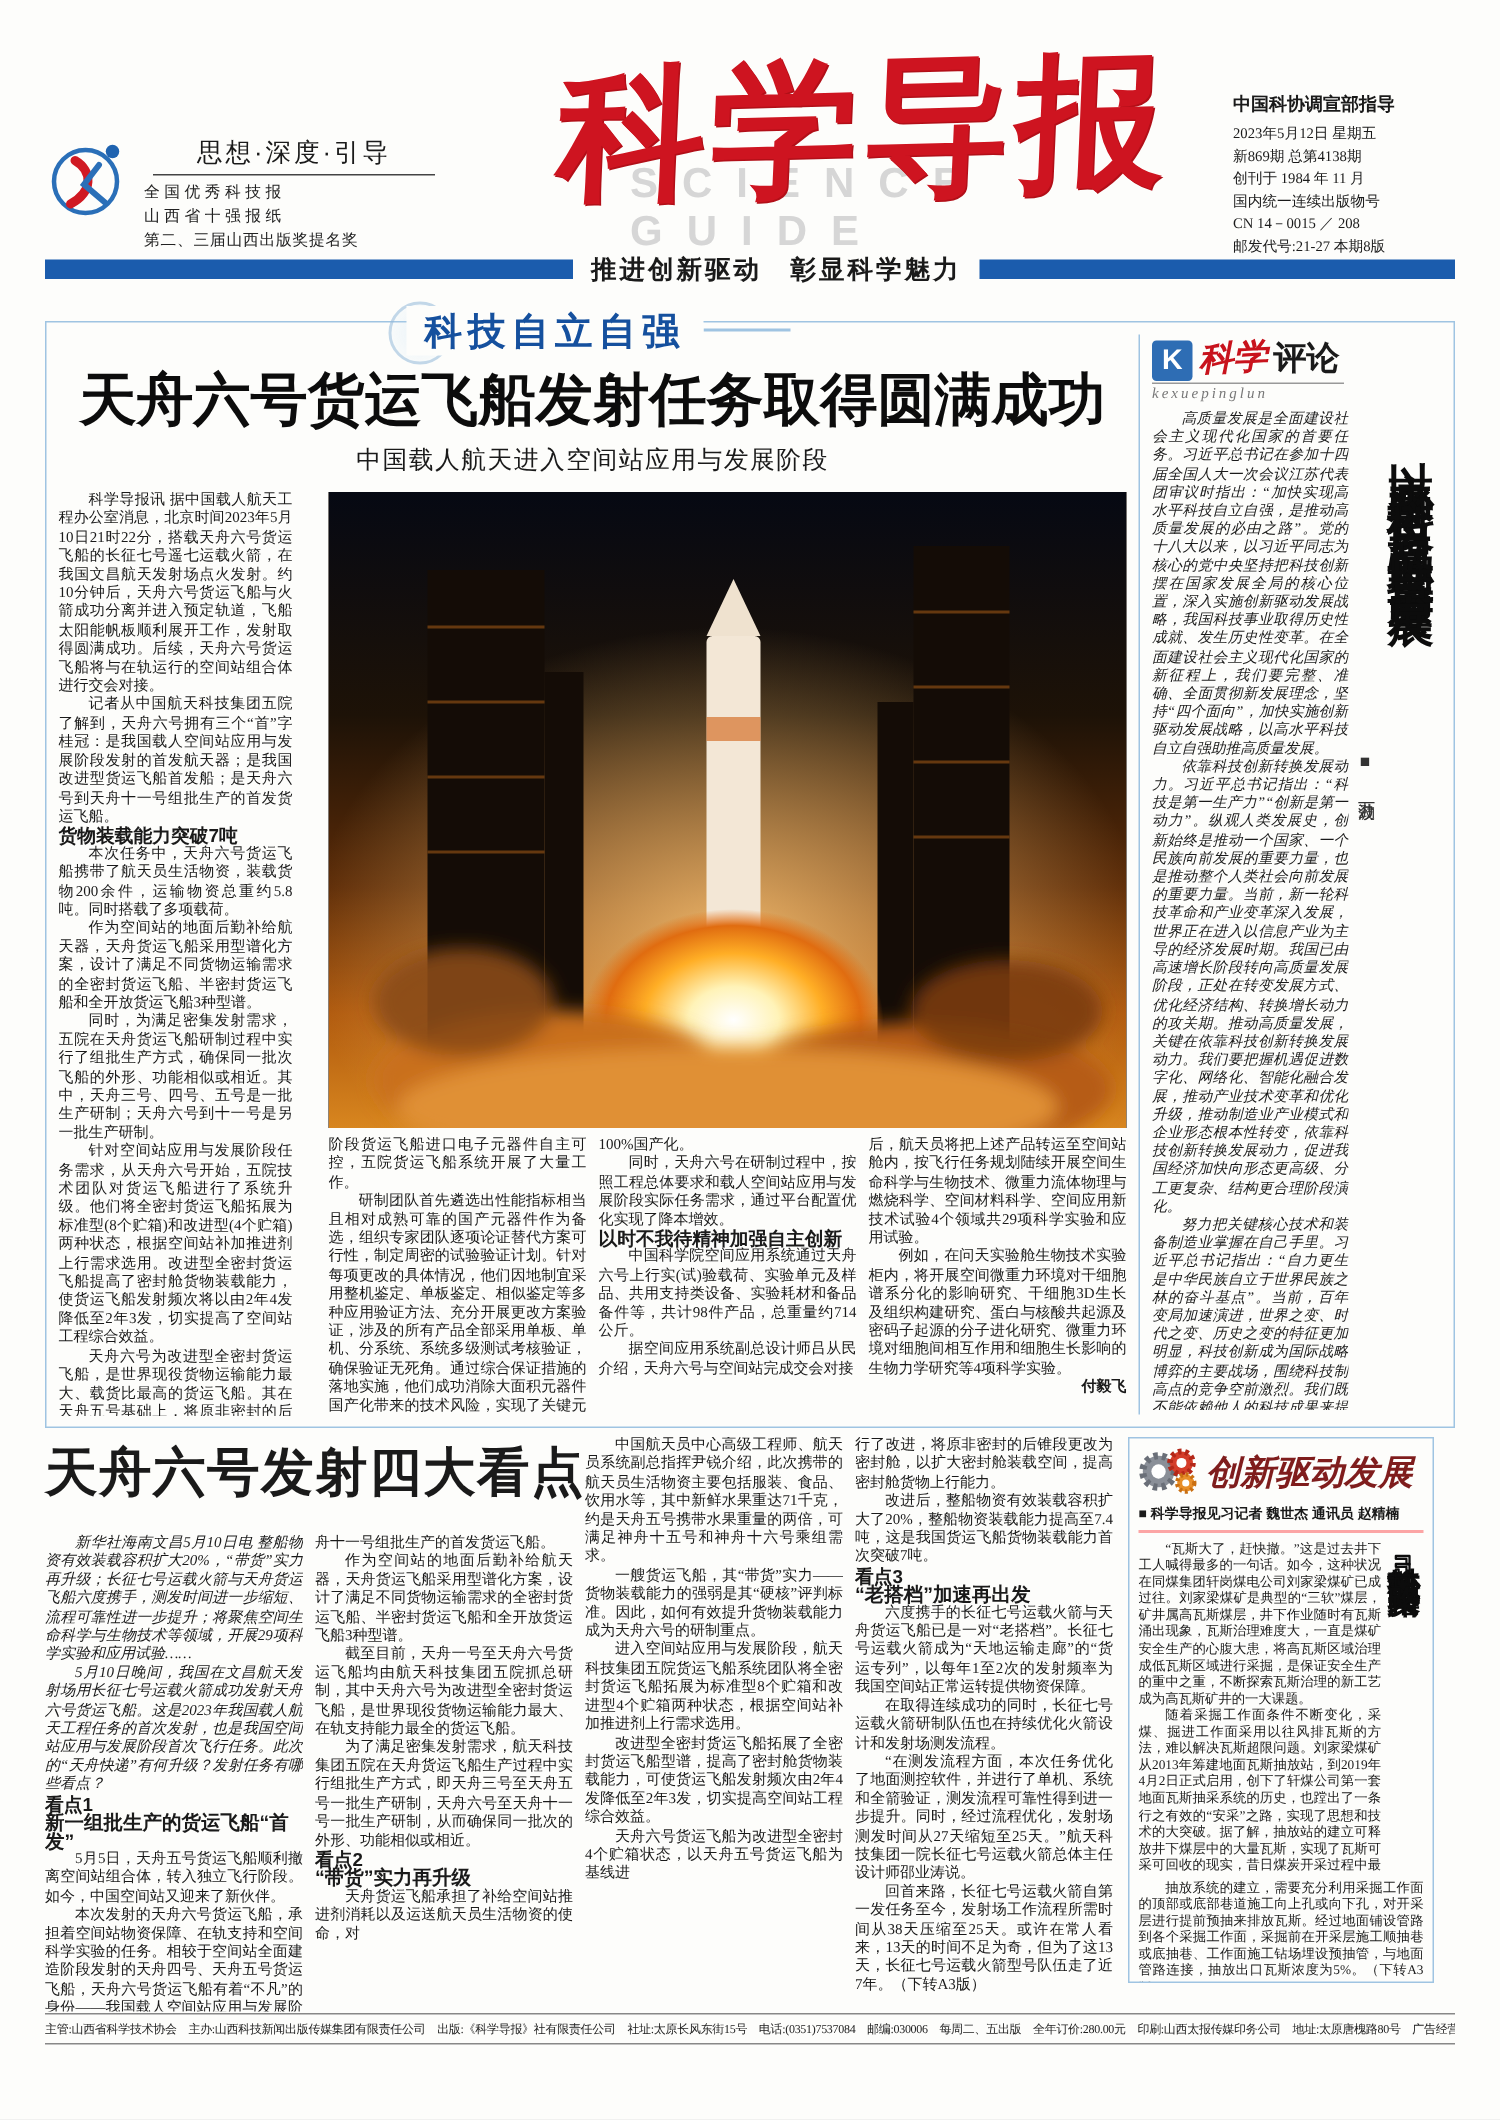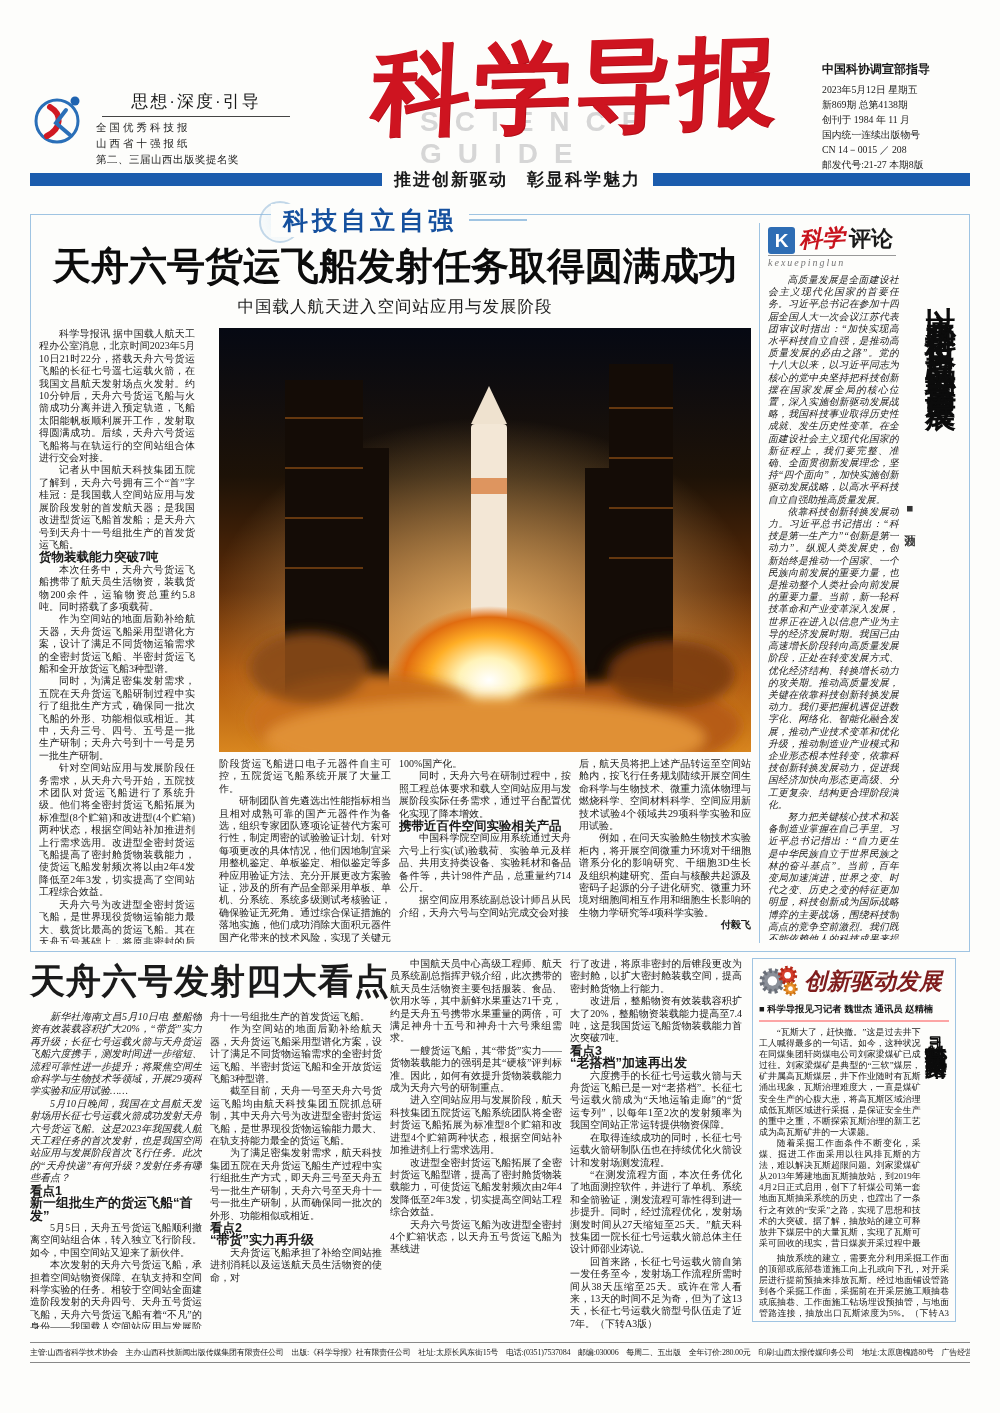--- a/index.html
+++ b/index.html
@@ -74,21 +74,21 @@
   .comm-paras{width:146px;overflow:hidden;font-size:9.8px;line-height:12.2px;}
   .comm-paras p{font-style:italic;}
   .vtext{writing-mode:vertical-rl;text-orientation:upright;}
   .comm-author{font-size:11.5px;color:#333;padding-top:228px;width:18px;margin-left:2px;}
   .comm-title{font-family:"Liberation Sans","DejaVu Sans",sans-serif;font-weight:900;font-size:31px;
               letter-spacing:6px;margin-left:2px;padding-top:8px;color:#0c0c0c;}
   
   .bottom{display:flex;margin:6px 30px 0 30px;height:376px;}
   .article2{width:712px;display:flex;gap:8px;}
   .a2-left{width:352px;}
-  .a2-left h2{margin:0 0 6px 0;font-family:"Liberation Sans","DejaVu Sans",sans-serif;font-weight:900;
+  .a2-left h2{margin:0 0 18px 0;font-family:"Liberation Sans","DejaVu Sans",sans-serif;font-weight:900;
               font-size:35px;letter-spacing:1px;white-space:nowrap;}
   .a2cols{display:flex;gap:8px;height:318px;overflow:hidden;}
   .h318{height:318px;}
   .h376{height:376px;}
   
   .innov{width:190px;margin-left:10px;border:1.5px solid #9fc4e2;padding:5px 6px;height:352px;
          box-sizing:content-box;overflow:hidden;}
   .innov-head{display:flex;align-items:center;gap:3px;}
   .innov-title{font-family:"Liberation Sans","DejaVu Sans",sans-serif;font-weight:900;font-size:23px;
                color:#7f1d1d;font-style:italic;letter-spacing:0px;white-space:nowrap;}
@@ -231,21 +231,21 @@
             </svg>
           </div>
           <div class="lead-bottom">
             <div class="col">
                 <p class="para noind">阶段货运飞船进口电子元器件自主可控，五院货运飞船系统开展了大量工作。</p>
                 <p class="para">研制团队首先遴选出性能指标相当且相对成熟可靠的国产元器件作为备选，组织专家团队逐项论证替代方案可行性，制定周密的试验验证计划。针对每项更改的具体情况，他们因地制宜采用整机鉴定、单板鉴定、相似鉴定等多种应用验证方法、充分开展更改方案验证，涉及的所有产品全部采用单板、单机、分系统、系统多级测试考核验证，确保验证无死角。通过综合保证措施的落地实施，他们成功消除大面积元器件国产化带来的技术风险，实现了关键元器件</p>
               </div>
             <div class="col">
                 <p class="para noind">100%国产化。</p>
                 <p class="para">同时，天舟六号在研制过程中，按照工程总体要求和载人空间站应用与发展阶段实际任务需求，通过平台配置优化实现了降本增效。</p>
-                <p class="sub">携带近百件空间实验相关产品</p>
+                <p class="sub">以时不我待精神加强自主创新</p>
                 <p class="para">中国科学院空间应用系统通过天舟六号上行实(试)验载荷、实验单元及样品、共用支持类设备、实验耗材和备品备件等，共计98件产品，总重量约714公斤。</p>
                 <p class="para">据空间应用系统副总设计师吕从民介绍，天舟六号与空间站完成交会对接</p>
               </div>
             <div class="col">
                 <p class="para noind">后，航天员将把上述产品转运至空间站舱内，按飞行任务规划陆续开展空间生命科学与生物技术、微重力流体物理与燃烧科学、空间材料科学、空间应用新技术试验4个领域共29项科学实验和应用试验。</p>
                 <p class="para">例如，在问天实验舱生物技术实验柜内，将开展空间微重力环境对干细胞谱系分化的影响研究、干细胞3D生长及组织构建研究、蛋白与核酸共起源及密码子起源的分子进化研究、微重力环境对细胞间相互作用和细胞生长影响的生物力学研究等4项科学实验。</p>
                 <p class="byl">付毅飞</p>
               </div>
           </div>
         </div>

